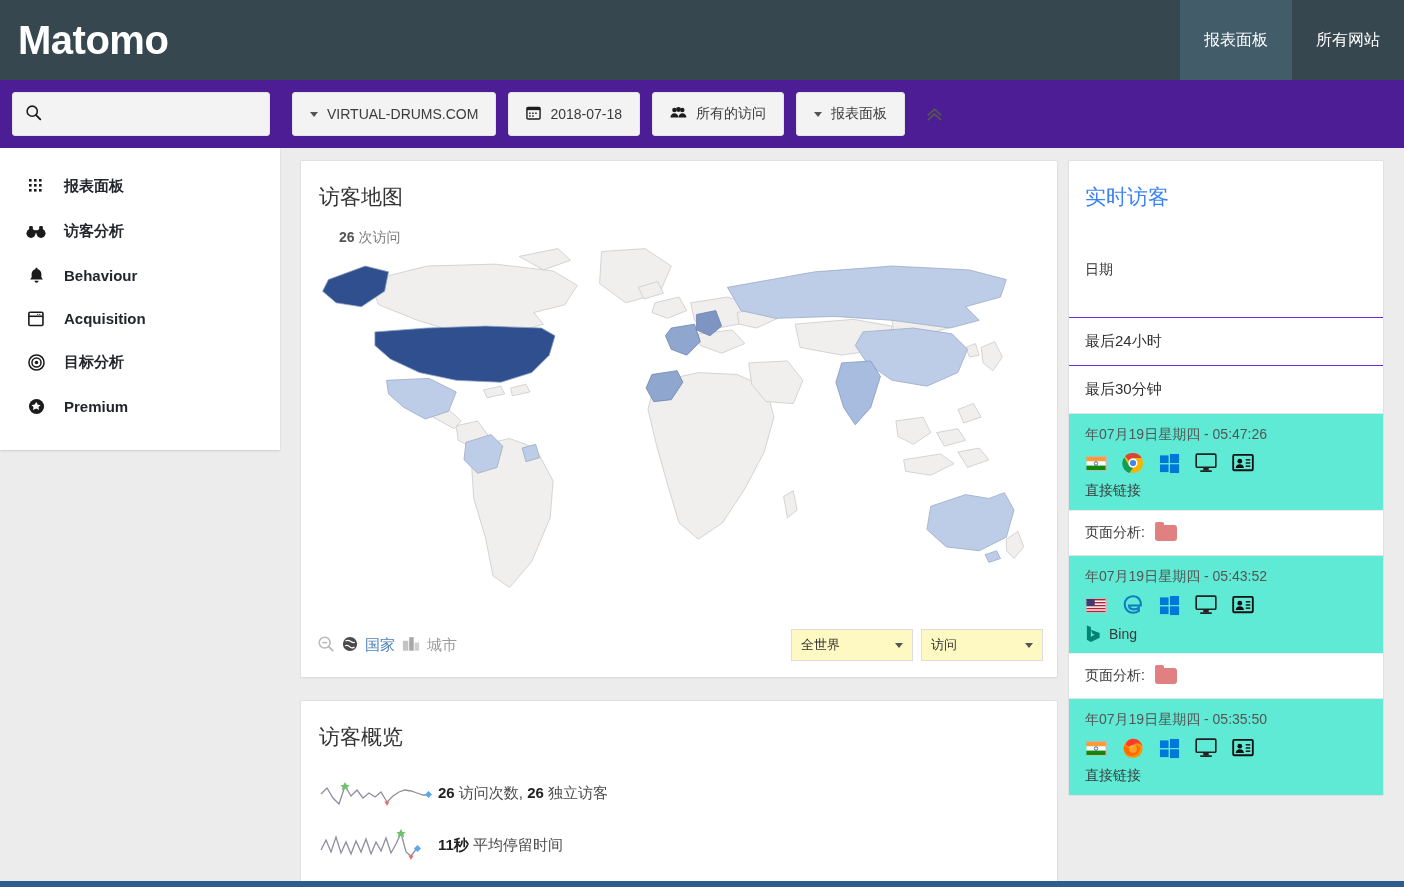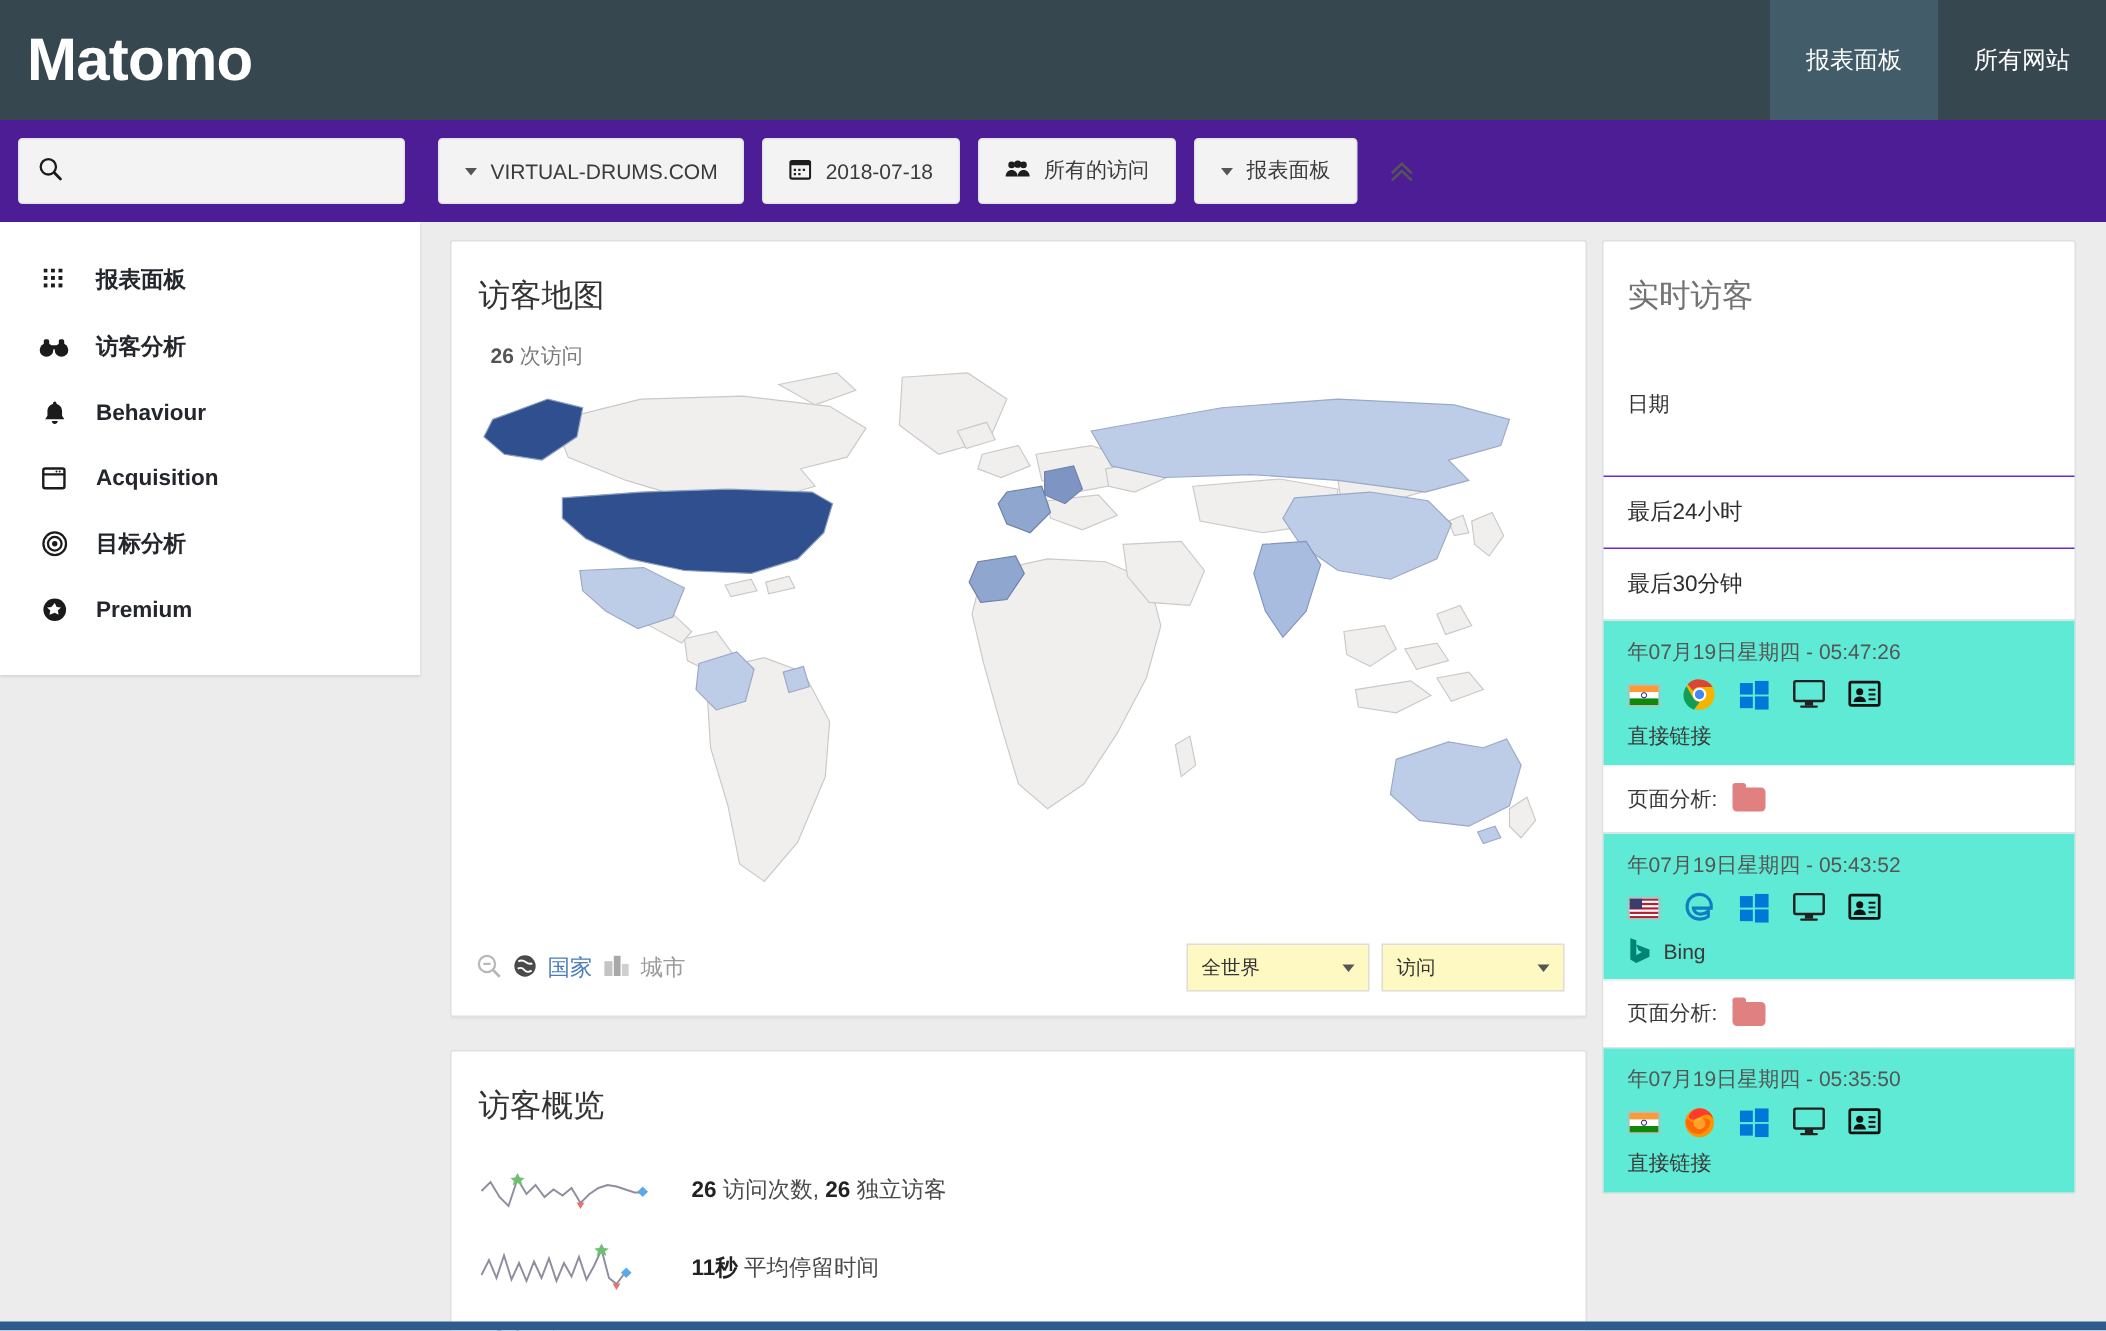--- a/index.html
+++ b/index.html
@@ -136,21 +136,21 @@
     color: #333;
     padding: 22px 0 10px 18px;
     font-weight: normal;
     margin: 0;
   }
 
   
   .map-area { position: relative; padding: 0 10px; }
   .map-metric {
     position: absolute;
-    left: 26px; top: 8px;
+    left: 38px; top: 8px;
     font-size: 14px;
     color: #7a7a7a;
     z-index: 5;
   }
   .map-metric b { color: #555; font-size: 14px; }
   .map-svg { display: block; width: 100%; height: 400px; }
   .map-footer {
     display: flex; align-items: center;
     justify-content: space-between;
     padding: 8px 14px 16px 16px;
@@ -167,42 +167,42 @@
     justify-content: space-between;
     padding: 0 9px;
     font-size: 13px;
     color: #333;
   }
 
   
   .overview-body { padding: 6px 0 16px 0; }
   .spark-row {
     display: flex; align-items: center;
-    gap: 27px;
+    gap: 4px;
     padding: 9px 0 9px 18px;
   }
   .spark { flex: none; }
   .spark-text { font-size: 15px; color: #4a4a4a; }
   .spark-text b { color: #222; font-weight: bold; }
 
   
   .right-col {
     width: 316px;
     flex: none;
     padding: 12px 0 0 0;
   }
   .rt-widget {
     background: #fff;
     border: 1px solid #e0e0e0;
     border-left: 1px solid #e0e0e0;
     border-radius: 2px;
   }
   .rt-title {
     font-size: 21px;
-    color: #737373;
+    color: #3b82f6;
     padding: 22px 0 10px 16px;
     margin: 0;
     font-weight: normal;
   }
   .rt-sub {
     font-size: 14px;
     color: #333;
     padding: 40px 0 38px 16px;
   }
   .rt-row {

